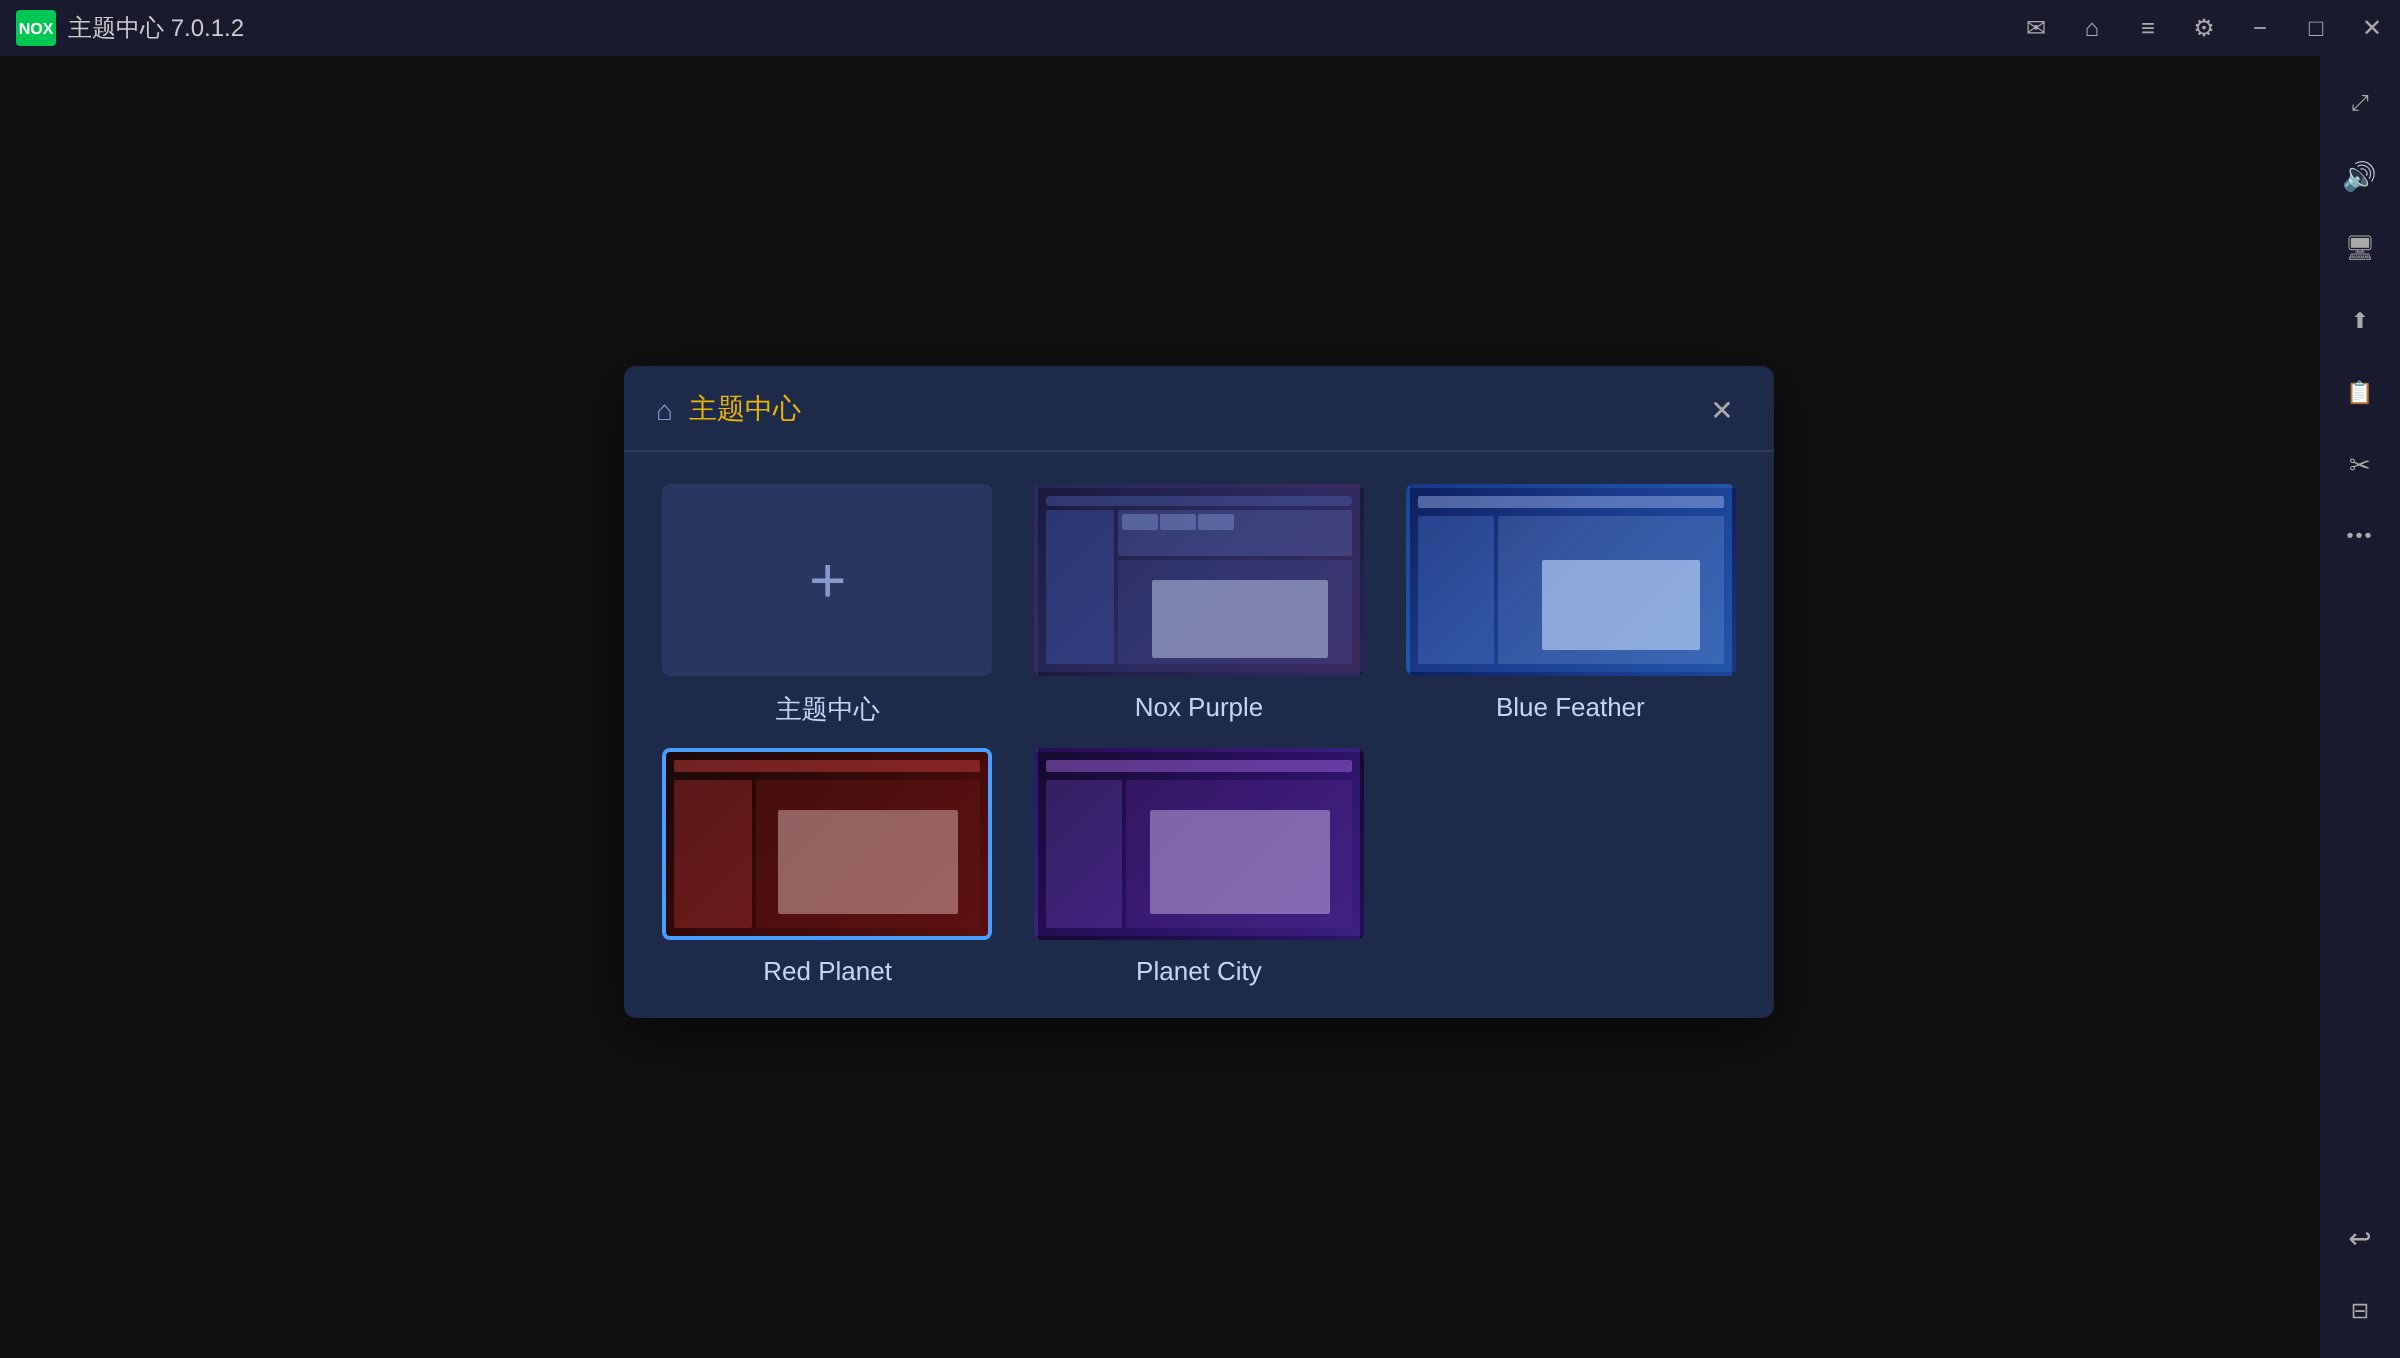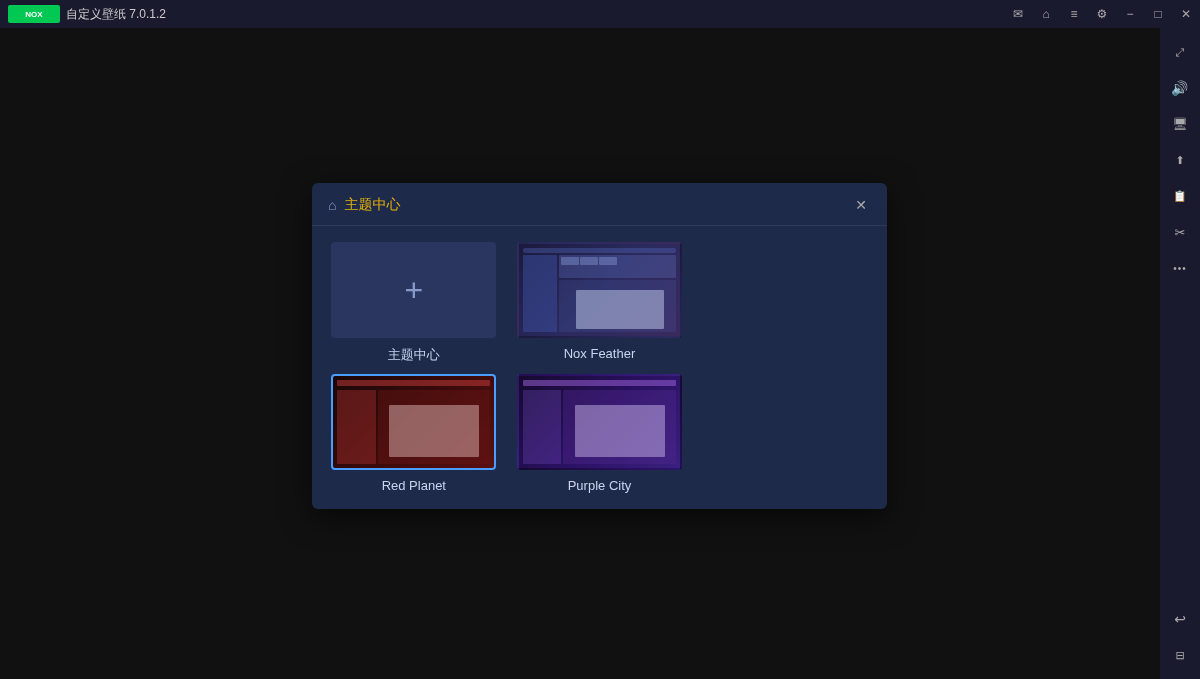--- a/index.html
+++ b/index.html
@@ -23,21 +23,21 @@
       justify-content: space-between;
       z-index: 100;
     }
     #titlebar-left {
       display: flex;
       align-items: center;
       gap: 6px;
       padding-left: 8px;
     }
     #titlebar-logo {
-      width: 52px;
+      width: 20px;
       height: 18px;
       background: #00c853;
       border-radius: 2px;
       display: flex;
       align-items: center;
       justify-content: center;
       font-size: 8px;
       color: #fff;
       font-weight: bold;
     }
@@ -337,21 +337,21 @@
     }
   </style>
 </head>
 <body>
 
 <div id="titlebar">
   <div id="titlebar-left">
     <div id="titlebar-logo">
       <span>NOX</span>
     </div>
-    <span id="titlebar-title">自定义壁纸 7.0.1.2</span>
+    <span id="titlebar-title">主题中心 7.0.1.2</span>
   </div>
   <div id="titlebar-right">
 
     <div class="titlebar-icon-btn">✉</div>
     <div class="titlebar-icon-btn">⌂</div>
     <div class="titlebar-icon-btn">≡</div>
     <div class="titlebar-icon-btn">⚙</div>
     <div class="titlebar-icon-btn">−</div>
     <div class="titlebar-icon-btn">□</div>
     <div class="titlebar-icon-btn close">✕</div>
@@ -404,23 +404,35 @@
                 <div style="width:18px; height:8px; background:rgba(140,160,220,0.4); border-radius:1px;"></div>
                 <div style="width:18px; height:8px; background:rgba(140,160,220,0.4); border-radius:1px;"></div>
               </div>
               <div style="flex:1; background:rgba(80,100,180,0.2); border-radius:1px; position:relative;">
                 <div style="position:absolute; top:20%; left:15%; right:10%; bottom:5%; background:rgba(200,210,240,0.5); border-radius:1px;"></div>
               </div>
             </div>
           </div>
         </div>
       </div>
-      <span class="theme-label">Nox Feather</span>
-    </div>
-
+      <span class="theme-label">Nox Purple</span>
+    </div>
+
+    <div class="theme-item">
+      <div class="theme-thumbnail thumb-blue">
+        <div class="thumb-blue-top"></div>
+        <div class="thumb-blue-content" style="flex:1; display:flex; gap:2px; margin-top:2px;">
+          <div class="thumb-blue-sidebar"></div>
+          <div class="thumb-blue-main">
+            <div class="thumb-blue-dialog"></div>
+          </div>
+        </div>
+      </div>
+      <span class="theme-label">Blue Feather</span>
+    </div>
   </div>
 
   <div id="theme-grid-row2">
 
     <div class="theme-item">
       <div class="theme-thumbnail thumb-red selected">
         <div class="thumb-red-top"></div>
         <div style="flex:1; display:flex; gap:2px; margin-top:2px;">
           <div class="thumb-red-sidebar"></div>
           <div class="thumb-red-main">
@@ -434,18 +446,18 @@
     <div class="theme-item">
       <div class="theme-thumbnail thumb-purple">
         <div class="thumb-purple-top"></div>
         <div style="flex:1; display:flex; gap:2px; margin-top:2px;">
           <div class="thumb-purple-sidebar"></div>
           <div class="thumb-purple-main">
             <div class="thumb-purple-dialog"></div>
           </div>
         </div>
       </div>
-      <span class="theme-label">Purple City</span>
+      <span class="theme-label">Planet City</span>
     </div>
 
     <div class="theme-item"></div>
   </div>
 </div>
 
 </body></html>

